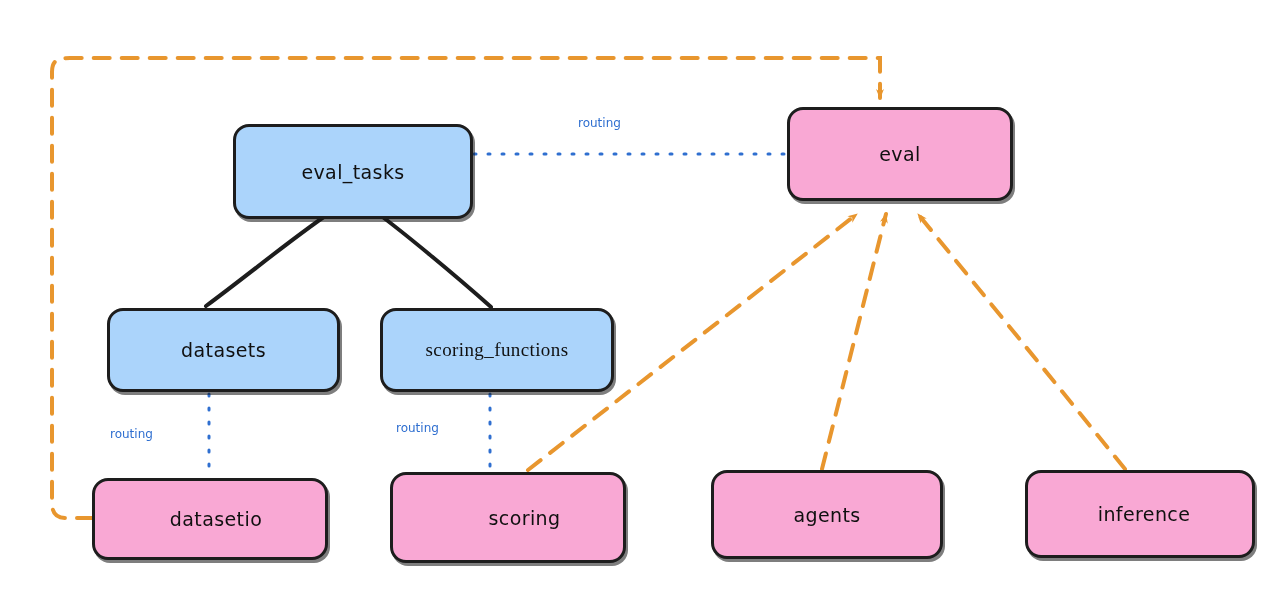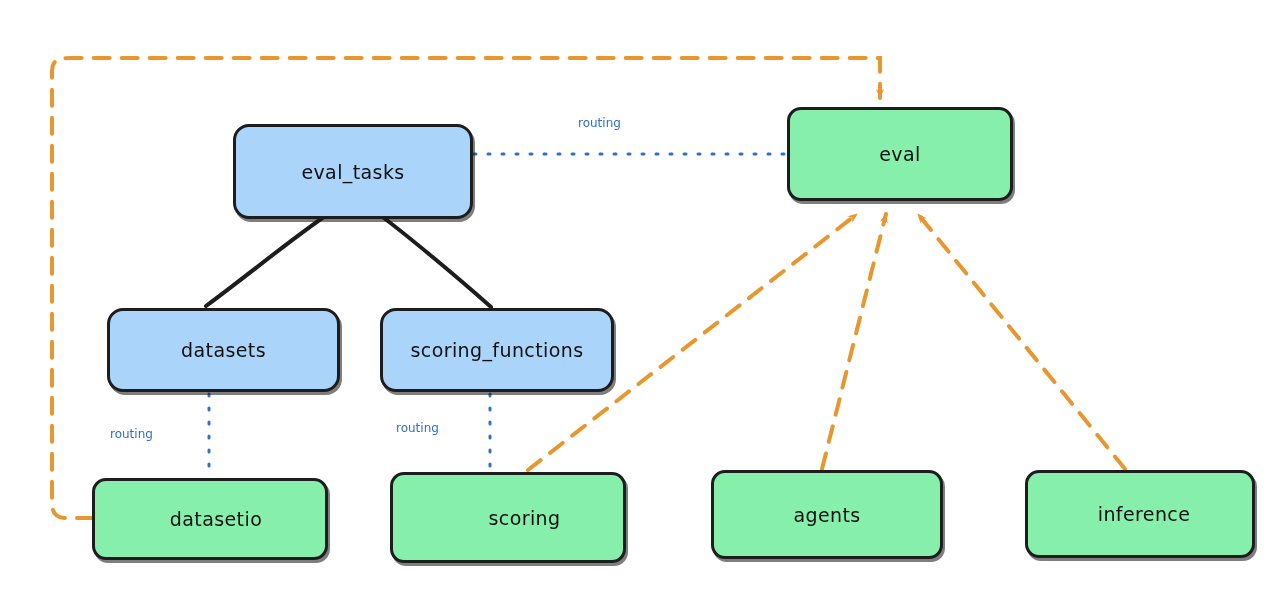--- a/index.html
+++ b/index.html
@@ -32,21 +32,21 @@
     align-items: center;
     justify-content: center;
     text-align: center;
     font-family: "DejaVu Sans", sans-serif;
     font-size: 19px;
     color: #101010;
     letter-spacing: 0.4px;
     box-shadow: 2px 3px 0 rgba(20,20,20,0.55);
   }
   .node.blue  { background: #abd4fb; }
-  .node.green { background: #86efac; border-radius: 14px; }
+  .node.green { background: #f9a8d4; }
   .node .label { pointer-events: none; }
 
   .edge-label {
     position: absolute;
     font-family: "DejaVu Sans", sans-serif;
     font-size: 12px;
     color: #2f6fd0;
     white-space: nowrap;
   }
 </style>
@@ -89,21 +89,21 @@
   </div>
 
   <div class="node green" id="node-eval" style="left: 787px; top: 107px; width: 226px; height: 94px;">
     <span class="label">eval</span>
   </div>
 
   <div class="node blue" id="node-datasets" style="left: 107px; top: 308px; width: 233px; height: 84px;">
     <span class="label">datasets</span>
   </div>
 
-  <div class="node blue" id="node-scoring_functions" style="left: 380px; top: 308px; width: 234px; height: 84px;">
+  <div class="node blue" id="node-scoring_functions" style="left: 380px; top: 308px; width: 234px; height: 84px; font-family: Liberation Serif, serif;">
     <span class="label">scoring_functions</span>
   </div>
 
   <div class="node green" id="node-datasetio" style="left: 92px; top: 478px; width: 236px; height: 82px; padding-left: 12px;">
     <span class="label">datasetio</span>
   </div>
 
   <div class="node green" id="node-scoring" style="left: 390px; top: 472px; width: 236px; height: 91px; padding-left: 33px;">
     <span class="label">scoring</span>
   </div>

